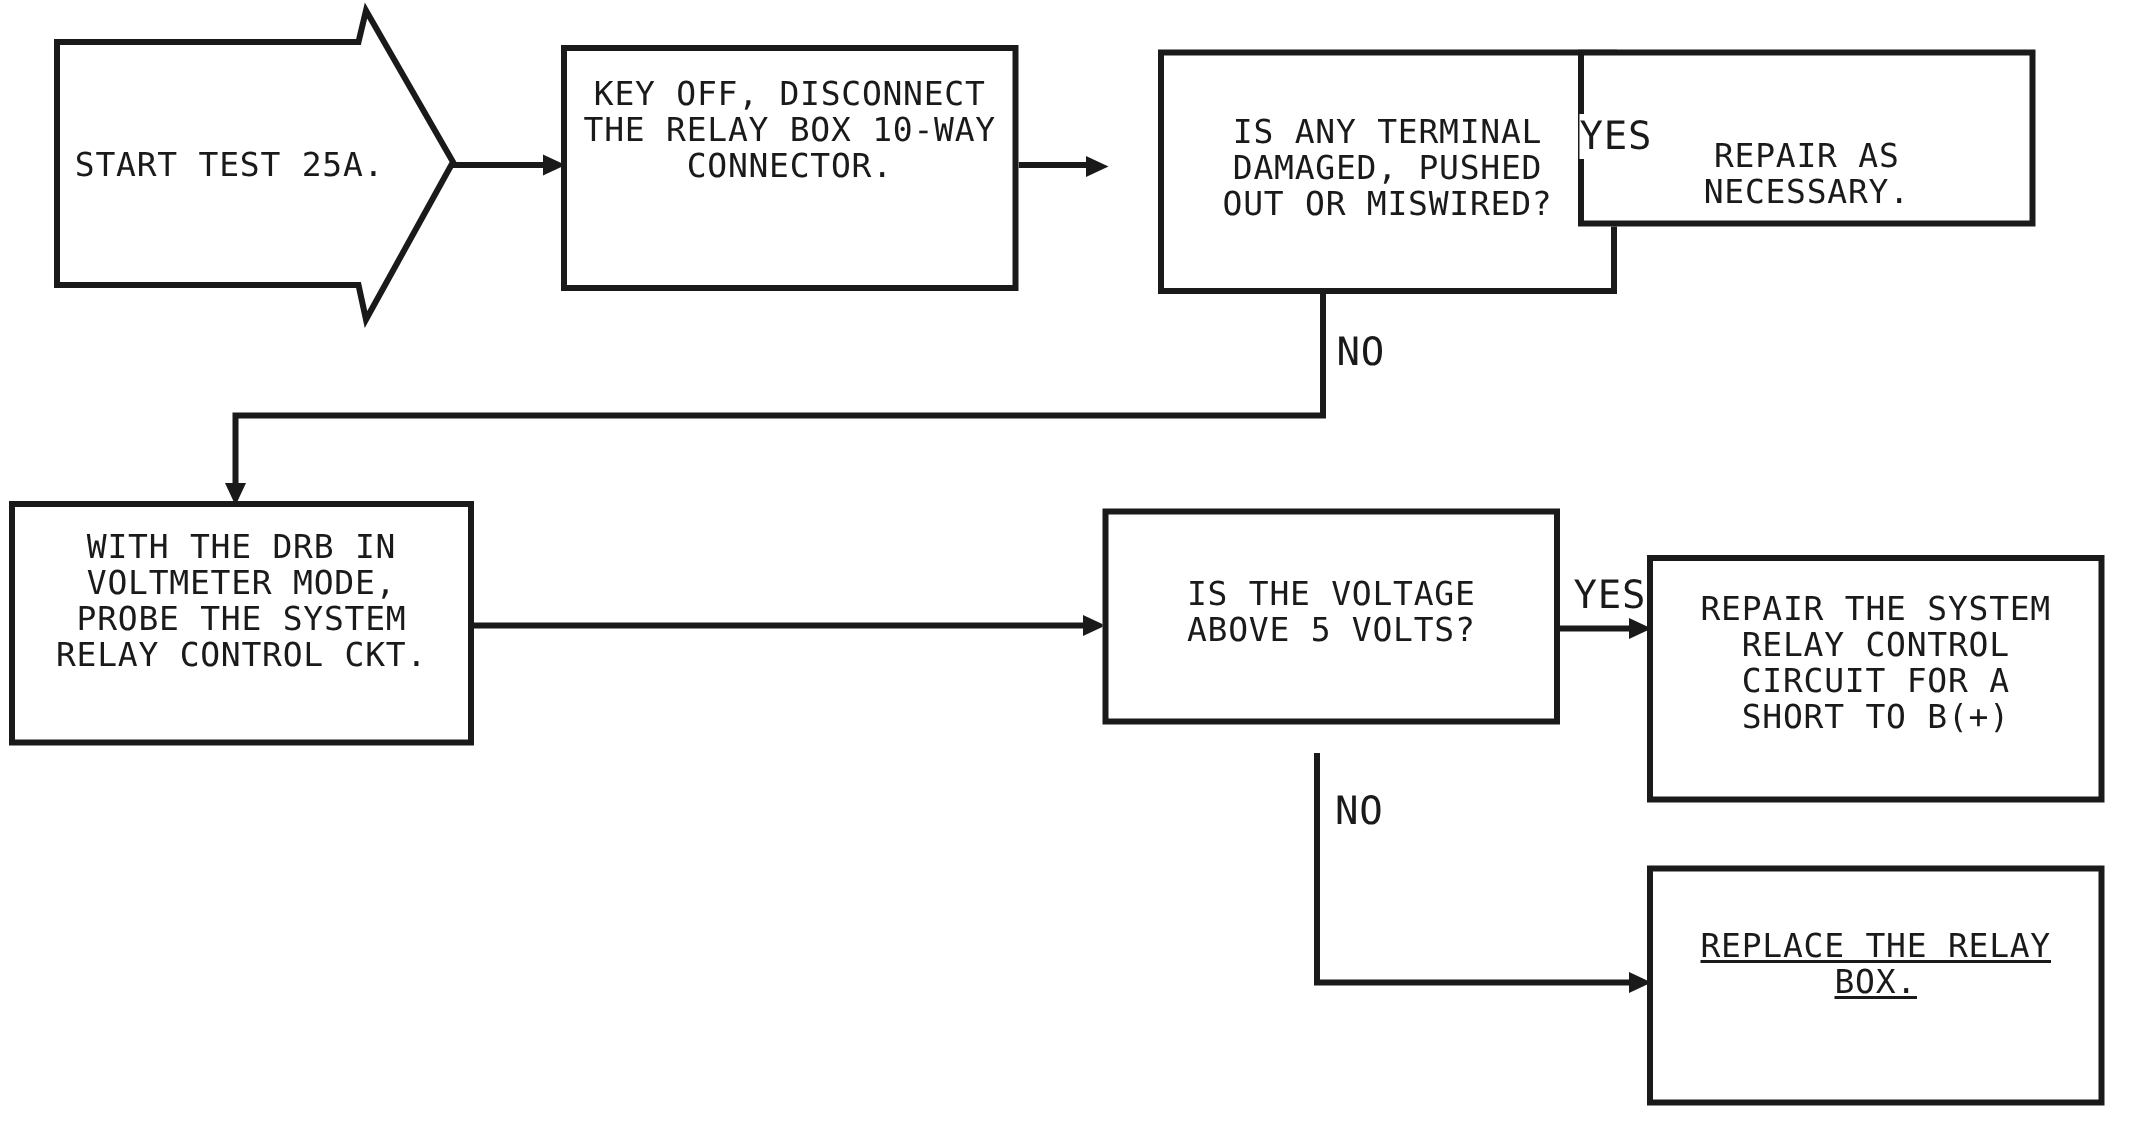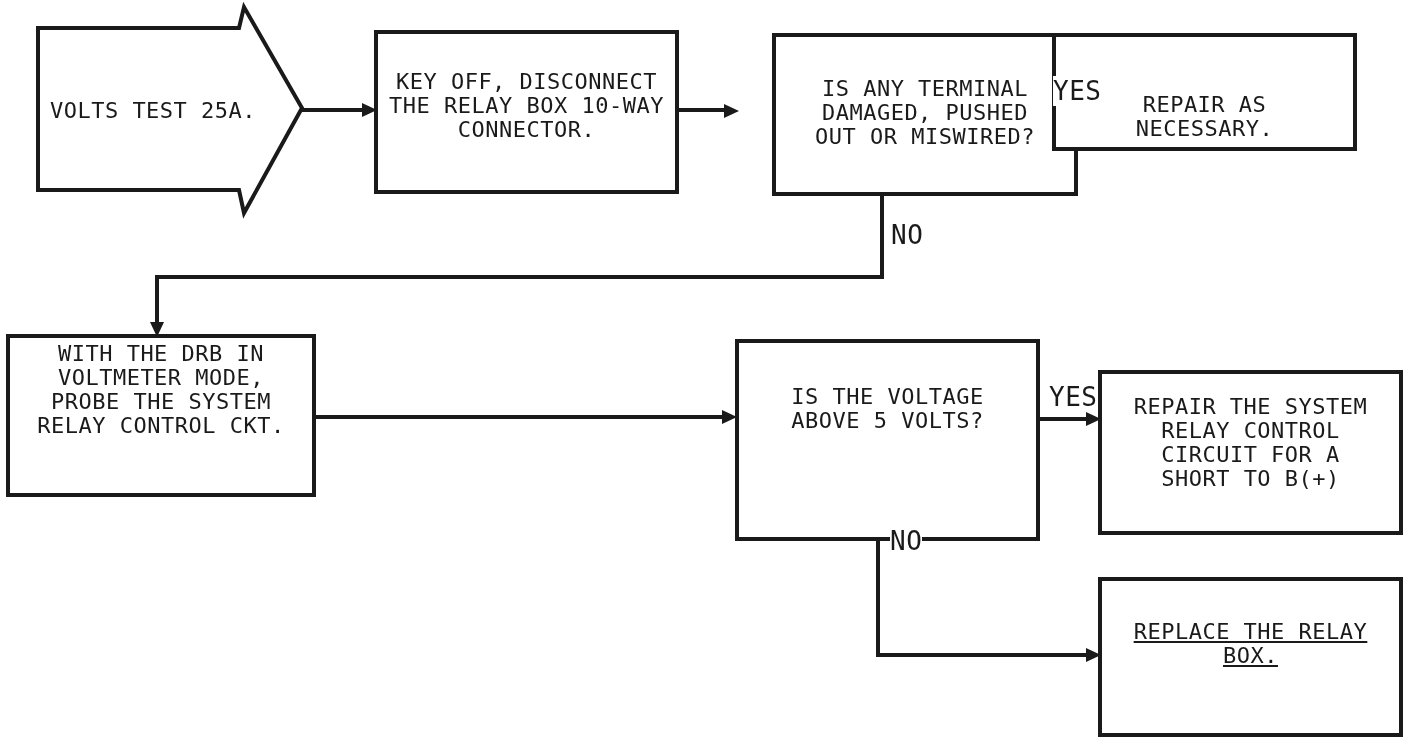--- a/index.html
+++ b/index.html
@@ -69,47 +69,47 @@
     <path d="M314 417 H722"></path>
     <polygon class="ah" points="737,417 722,410 722,424"></polygon>
 
     <path d="M1040 419 H1086"></path>
     <polygon class="ah" points="1101,419 1086,412 1086,426"></polygon>
 
     <path d="M878 502 V655 H1086"></path>
     <polygon class="ah" points="1101,655 1086,648 1086,662"></polygon>
   </svg>
 
-  <div class="start-label">VOLTS TEST 25A.</div>
+  <div class="start-label">START TEST 25A.</div>
 
-  <div class="box" style="left:374px; top:30px; width:305px; height:164px; padding-top:36px;">
+  <div class="box" style="left:374px; top:30px; width:305px; height:164px; padding-top:18px;">
     <div class="txt">KEY OFF, DISCONNECT
 THE RELAY BOX 10-WAY
 CONNECTOR.</div>
   </div>
 
   <div class="box" style="left:736px; top:33px; width:306px; height:163px; padding-top:40px;margin-left:36px;">
     <div class="txt">IS ANY TERMINAL
 DAMAGED, PUSHED
 OUT OR MISWIRED?</div>
   </div>
 
   <div class="box" style="left:1052px; top:33px; width:305px; height:118px; padding-top:56px;">
     <div class="txt">REPAIR AS
 NECESSARY.</div>
   </div>
 
-  <div class="box" style="left:6px; top:334px; width:310px; height:163px; padding-top:4px;">
+  <div class="box" style="left:6px; top:334px; width:310px; height:163px; padding-top:16px;">
     <div class="txt">WITH THE DRB IN
 VOLTMETER MODE,
 PROBE THE SYSTEM
 RELAY CONTROL CKT.</div>
   </div>
 
-  <div class="box" style="left:735px; top:339px; width:305px; height:202px; padding-top:42px;">
+  <div class="box" style="left:735px; top:339px; width:305px; height:144px; padding-top:42px;">
     <div class="txt">IS THE VOLTAGE
 ABOVE 5 VOLTS?</div>
   </div>
 
   <div class="box" style="left:1098px; top:338px; width:305px; height:165px; padding-top:21px;margin-top:32px;">
     <div class="txt">REPAIR THE SYSTEM
 RELAY CONTROL
 CIRCUIT FOR A
 SHORT TO B(+)</div>
   </div>

